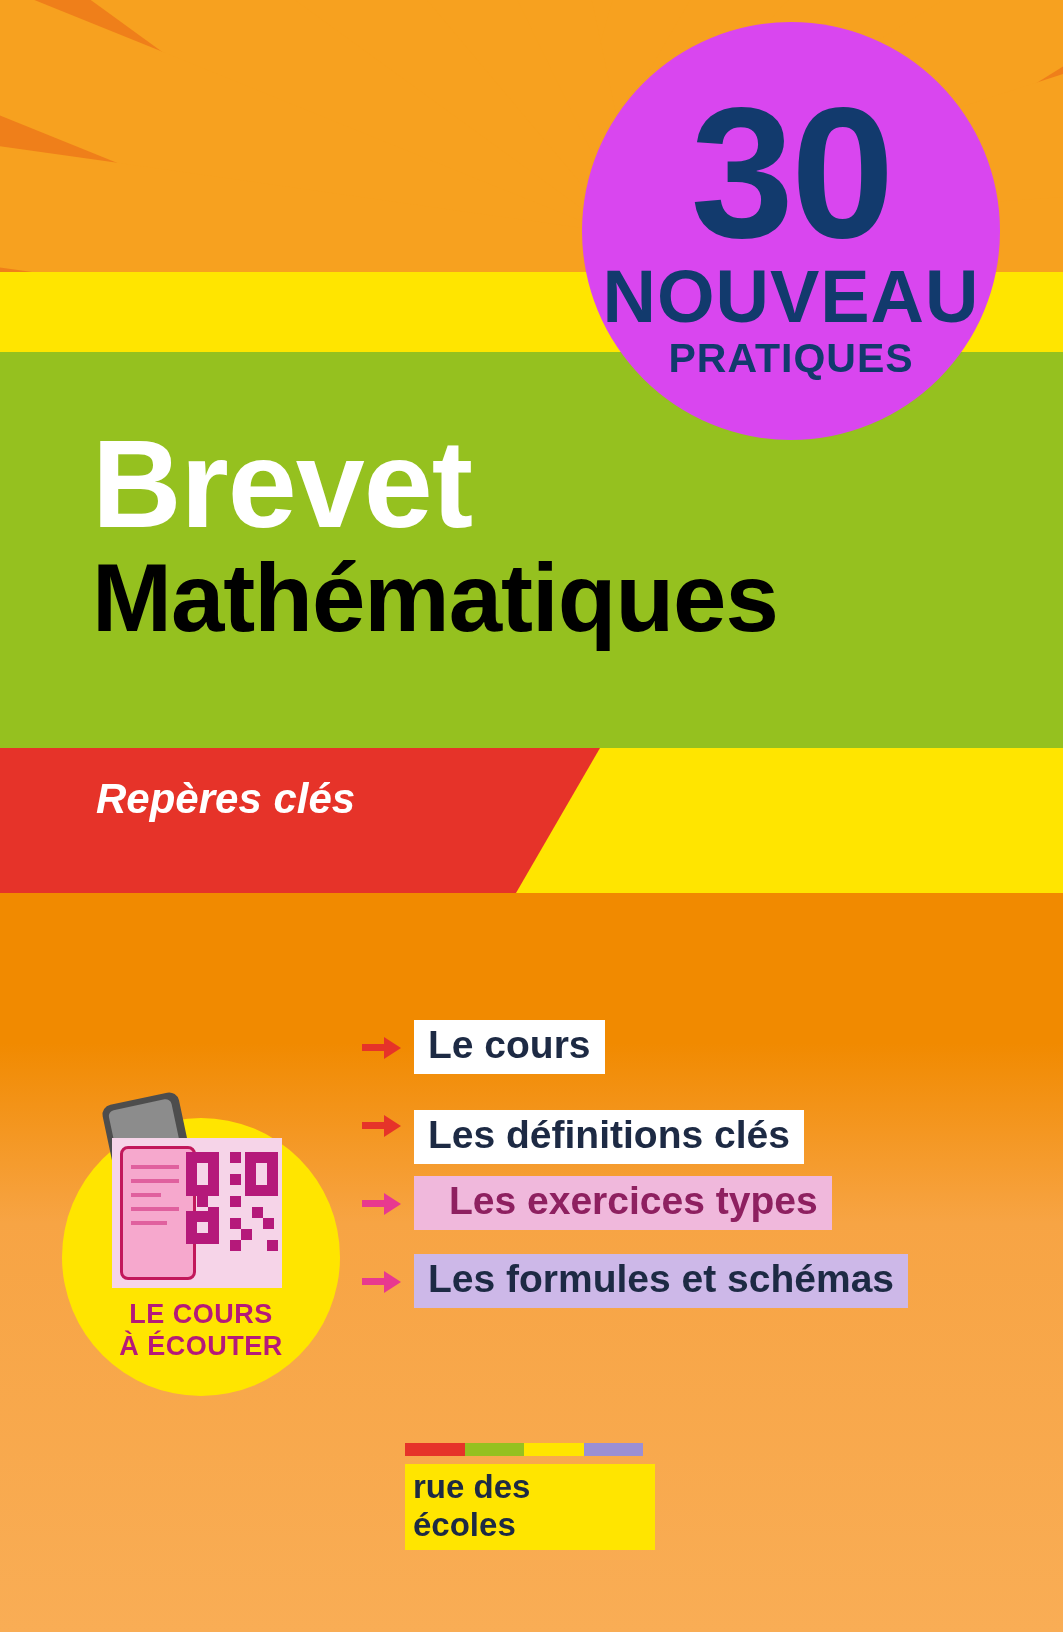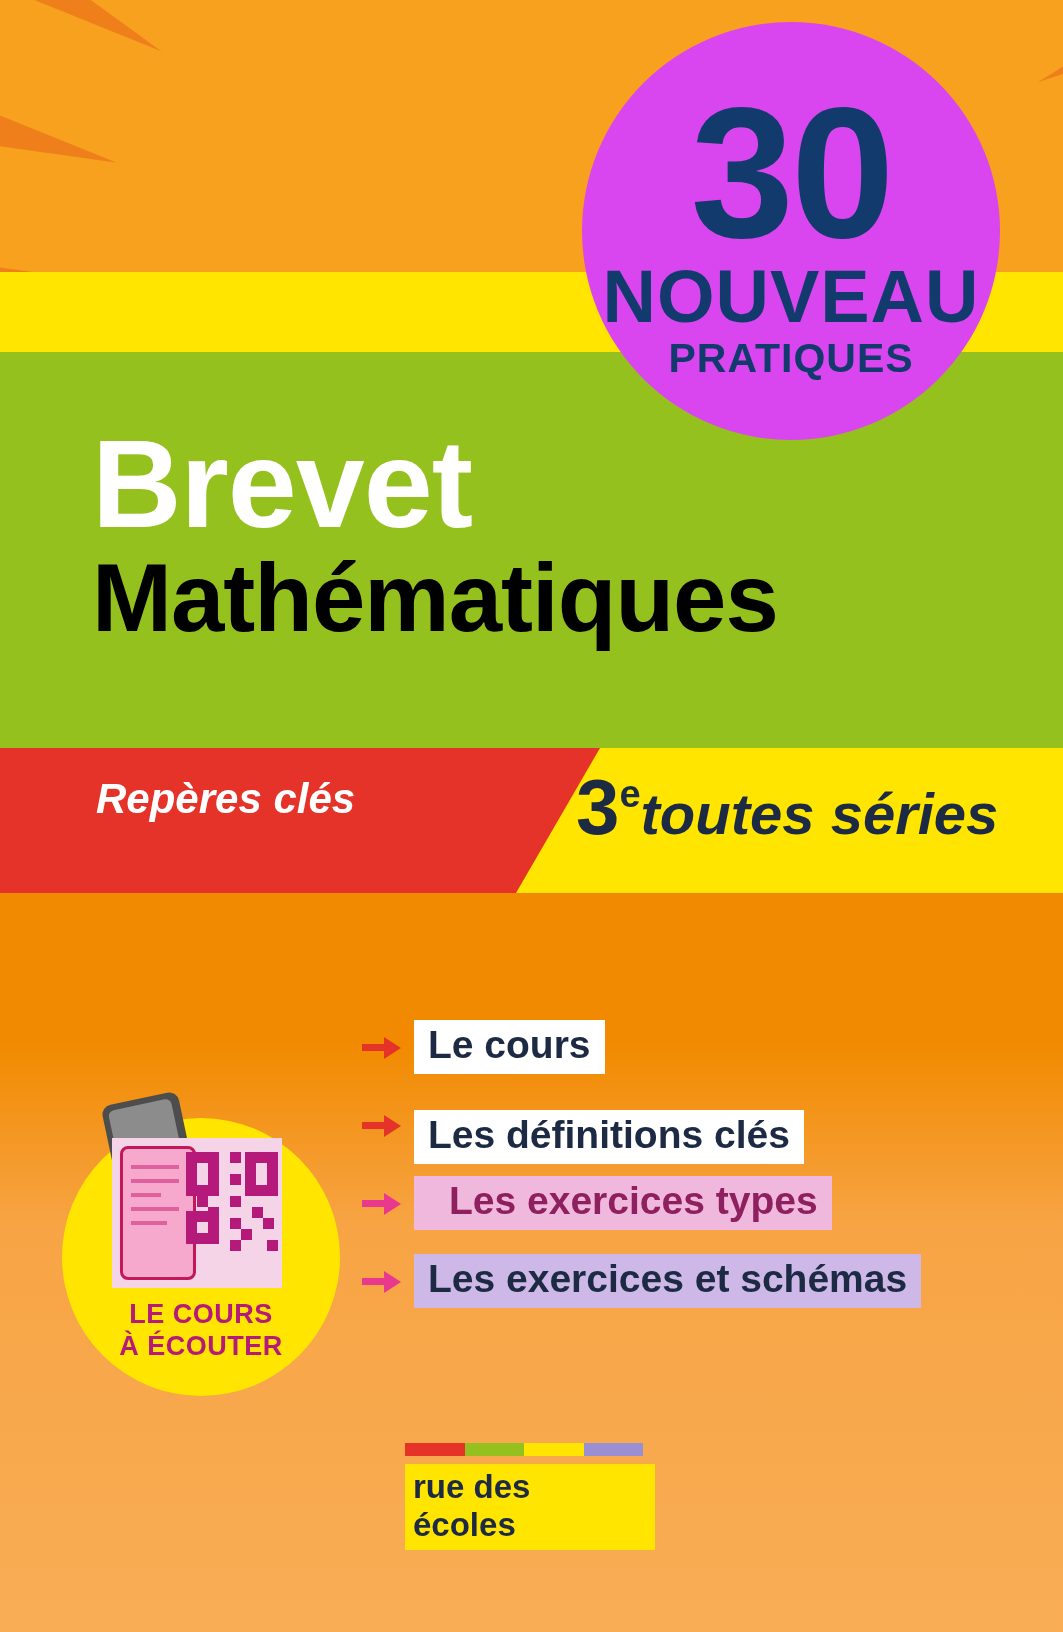--- a/index.html
+++ b/index.html
@@ -362,21 +362,20 @@
 
   <div class="badge">
     <div class="badge-30">30</div>
     <div class="badge-fiches">NOUVEAU</div>
     <div class="badge-pratiques">PRATIQUES</div>
   </div>
 
   <div class="band-yellow-2"></div>
   <div class="band-red"></div>
   <div class="reperes">Repères clés</div>
-  <div class="niveau"><span>3</span><sup>e</sup><span class="series">toutes séries</span></div>
 
   <div class="bottom"></div>
 
   <div class="bullets">
     <div class="bullet">
       <span class="arrow">
         <span class="shaft" style="background:#e63329"></span>
           <span class="head" style="border-left-color:#e63329"></span>
       </span>
       <span class="bullet-label" style="background:#ffffff;color:#1d2a44;">Le cours</span>
@@ -393,21 +392,21 @@
         <span class="shaft" style="background:#e8398f"></span>
           <span class="head" style="border-left-color:#e8398f"></span>
       </span>
       <span class="bullet-label" style="background:#f0b8dc;color:#8e2060;padding-left:35px;">Les exercices types</span>
     </div>
     <div class="bullet">
       <span class="arrow">
         <span class="shaft" style="background:#e8398f"></span>
           <span class="head" style="border-left-color:#e8398f"></span>
       </span>
-      <span class="bullet-label" style="background:#cdb8e8;color:#1d2a44;">Les exercices et schémas</span>
+      <span class="bullet-label" style="background:#cdb8e8;color:#1d2a44;">Les formules et schémas</span>
     </div>
   </div>
 
   <div class="qr-circle"></div>
   <div class="phone">
       <div class="phone-screen"></div>
     </div>
   <div class="qr-card"></div>
   <div class="mini-phone">
     <span class="mini-line" style="top:16px"></span>

